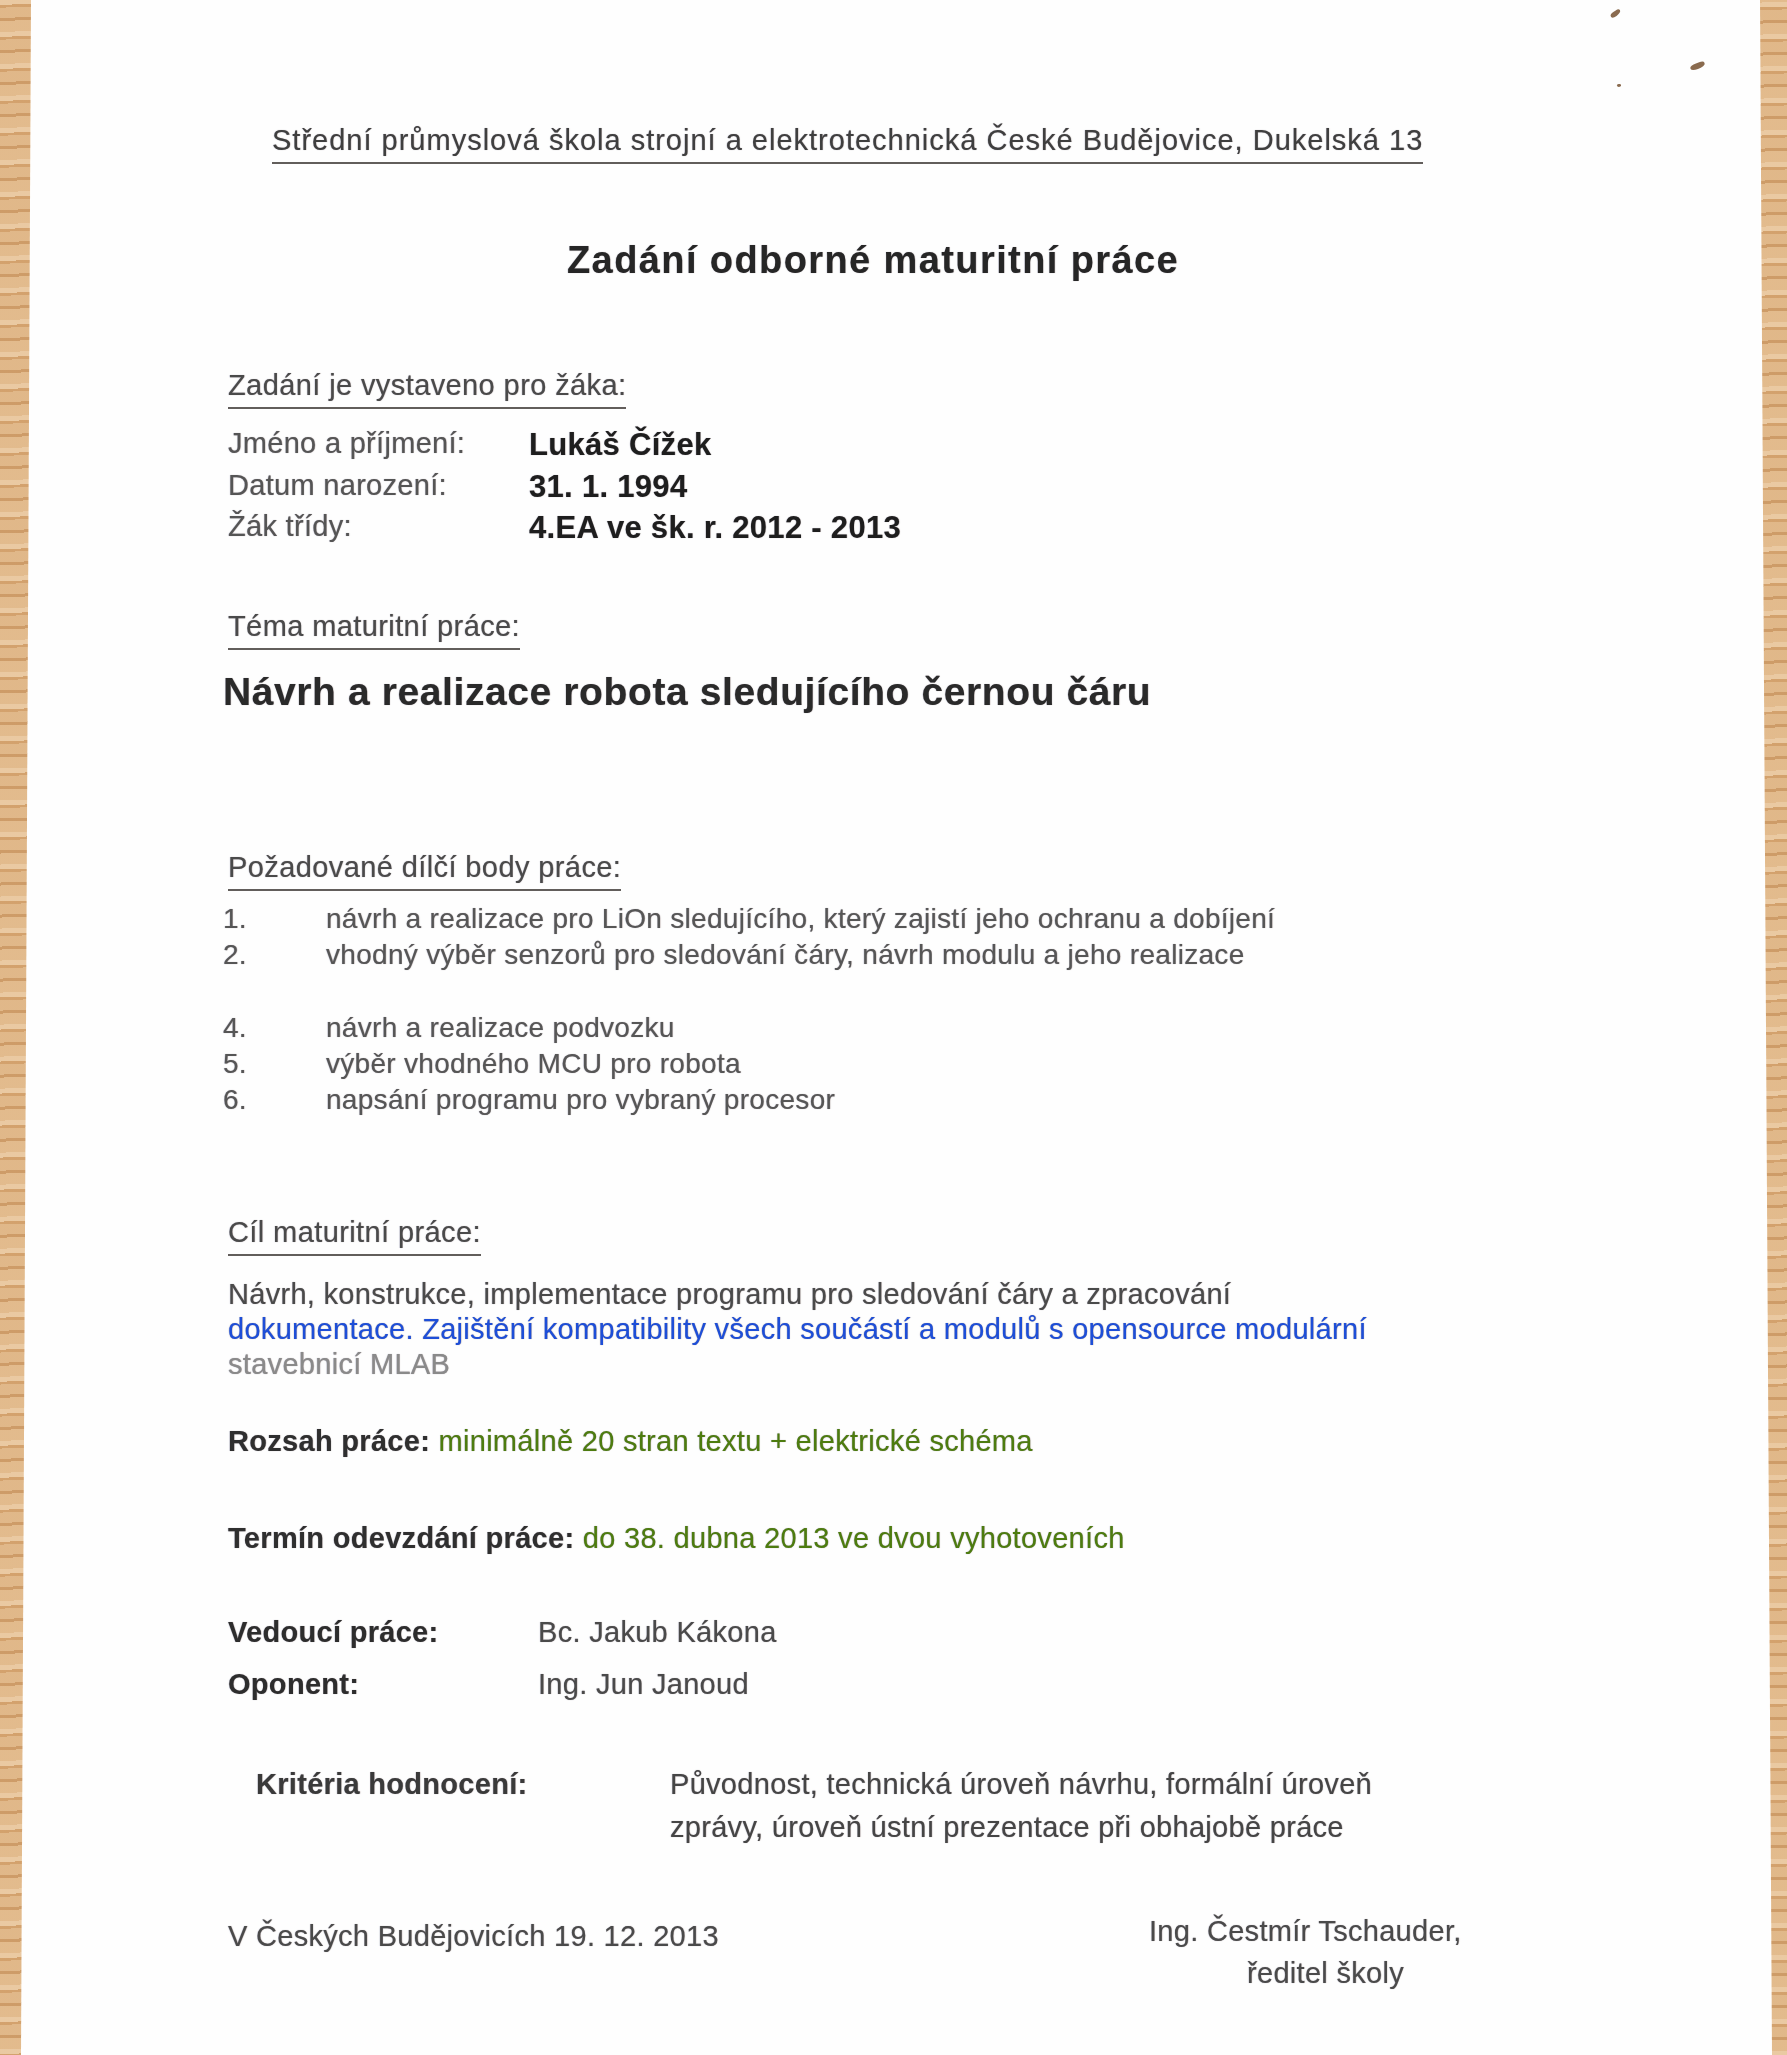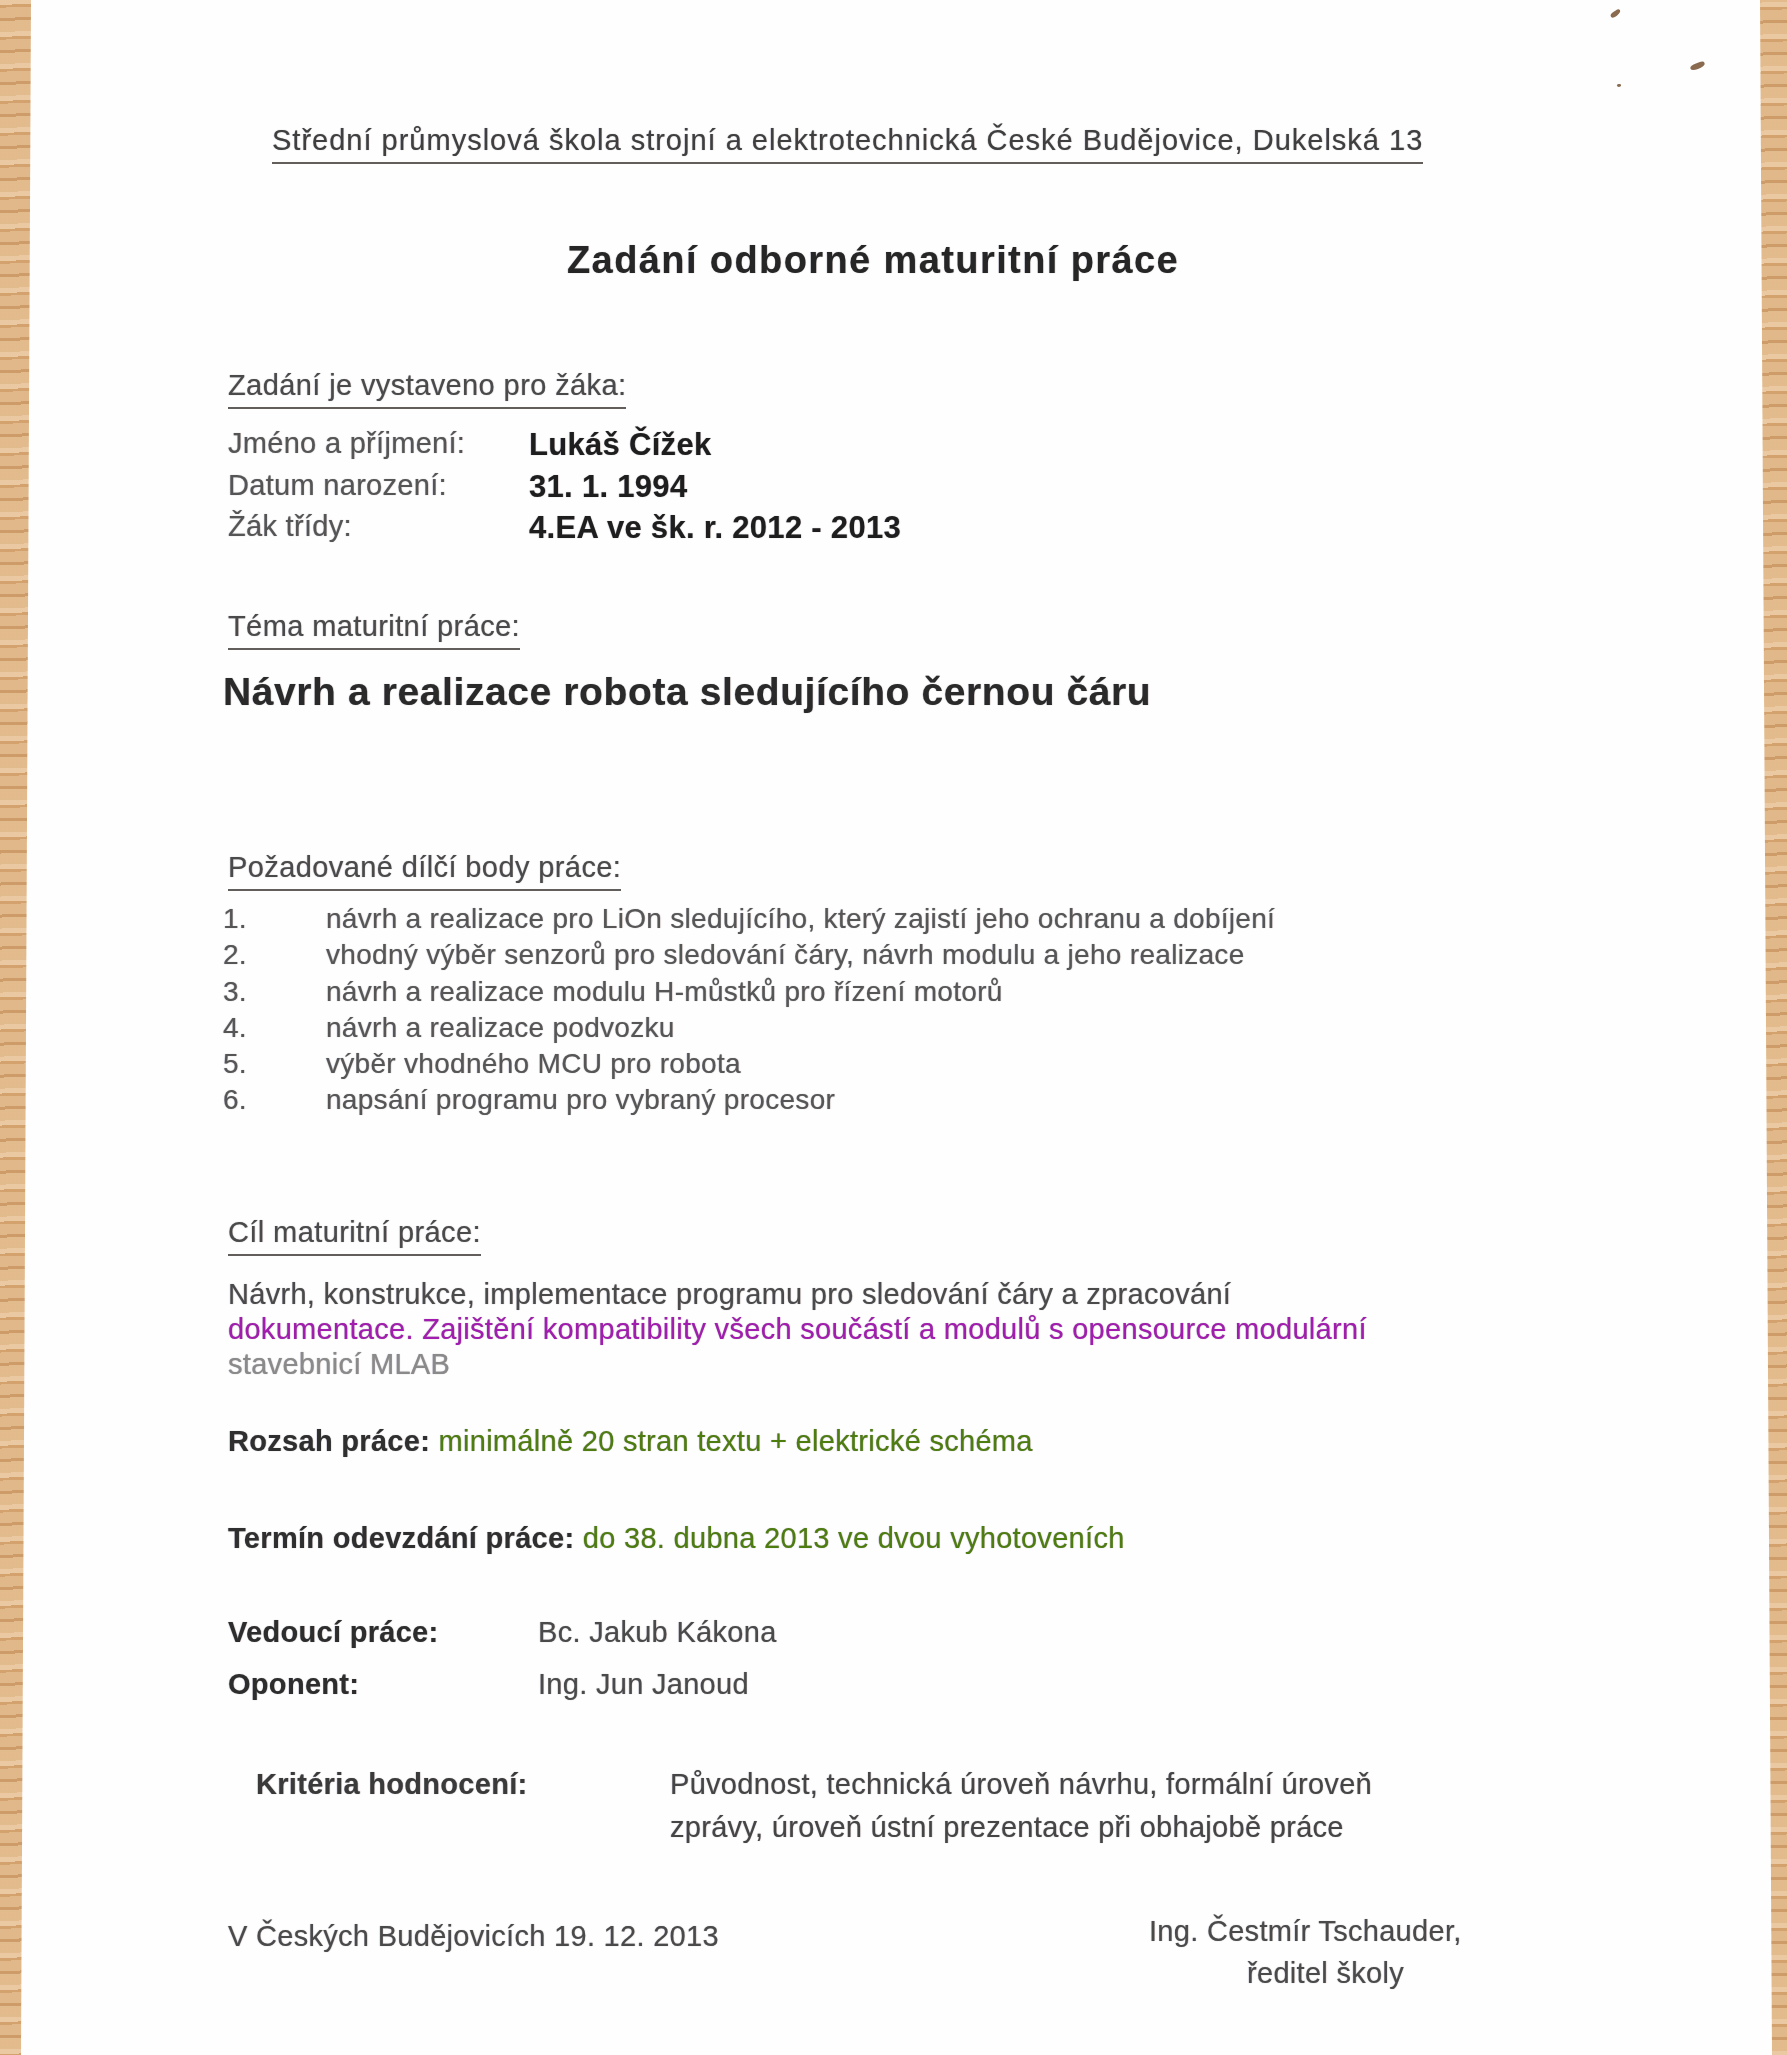--- a/index.html
+++ b/index.html
@@ -62,28 +62,27 @@
     <span class="val scan">4.EA ve šk. r. 2012 - 2013</span>
   </div>
 
   <div class="blk sec-h scan" style="left:228px;top:610px;"><span class="u">Téma maturitní práce:</span></div>
   <div class="blk topic scan">Návrh a realizace robota sledujícího černou čáru</div>
 
   <div class="blk sec-h scan" style="left:228px;top:851px;"><span class="u">Požadované dílčí body práce:</span></div>
 
   <div class="li scan" style="top:903px;"><span class="num">1.</span><span>návrh a realizace pro LiOn sledujícího, který zajistí jeho ochranu a dobíjení</span></div>
   <div class="li scan" style="top:939px;"><span class="num">2.</span><span>vhodný výběr senzorů pro sledování čáry, návrh modulu a jeho realizace</span></div>
-  <div class="li scan" style="top:976px;"><span class="num">3.</span><span>návrh a realizace modulu H-můstků pro řízení motorů</span></div>
   <div class="li scan" style="top:1012px;"><span class="num">4.</span><span>návrh a realizace podvozku</span></div>
   <div class="li scan" style="top:1048px;"><span class="num">5.</span><span>výběr vhodného MCU pro robota</span></div>
   <div class="li scan" style="top:1084px;"><span class="num">6.</span><span>napsání programu pro vybraný procesor</span></div>
 
   <div class="blk sec-h scan" style="left:228px;top:1216px;"><span class="u">Cíl maturitní práce:</span></div>
   <div class="para-line scan" style="top:1278px;color:#4a4a4a;">Návrh, konstrukce, implementace programu pro sledování čáry a zpracování</div>
-  <div class="para-line scan" style="top:1313px;color:#a21caf;text-align:center;">dokumentace. Zajištění kompatibility všech součástí a modulů s opensource modulární</div>
+  <div class="para-line scan" style="top:1313px;color:#1d4ed8;text-align:center;">dokumentace. Zajištění kompatibility všech součástí a modulů s opensource modulární</div>
   <div class="para-line scan" style="top:1348px;color:#8a8a8a;">stavebnicí MLAB</div>
 
   <div class="blk meta scan" style="left:228px;top:1425px;"><span class="meta-lbl">Rozsah práce:</span><span class="meta-val"> minimálně 20 stran textu + elektrické schéma</span></div>
 
   <div class="blk meta scan" style="left:228px;top:1522px;"><span class="meta-lbl">Termín odevzdání práce:</span><span class="meta-val"> do 38. dubna 2013 ve dvou vyhotoveních</span></div>
 
   <div class="blk" style="left:0;top:1616px;width:100%;height:42px;">
     <span class="lbl scan meta-lbl" style="color:#2d2d2d;font-weight:bold;">Vedoucí práce:</span>
     <span class="val scan" style="left:538px;font-weight:normal;color:#4a4a4a;font-size:29px;">Bc. Jakub Kákona</span>
   </div>

